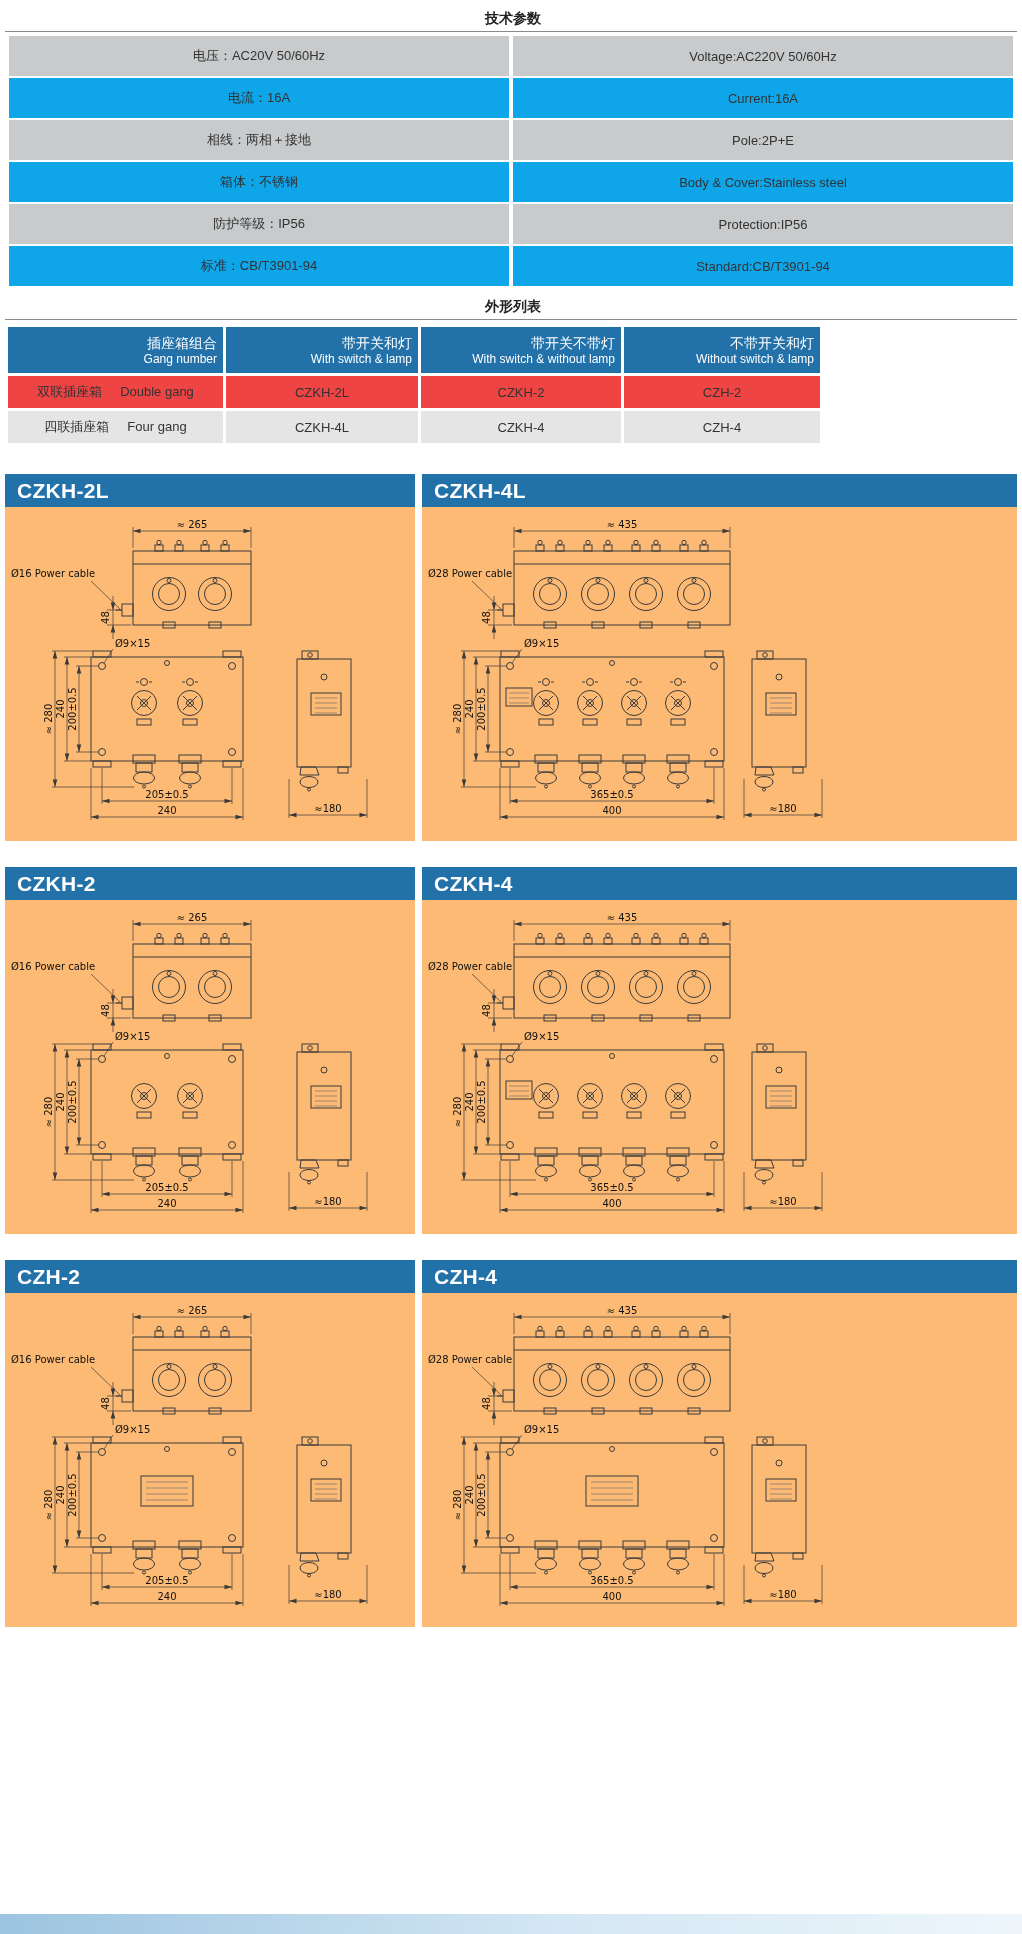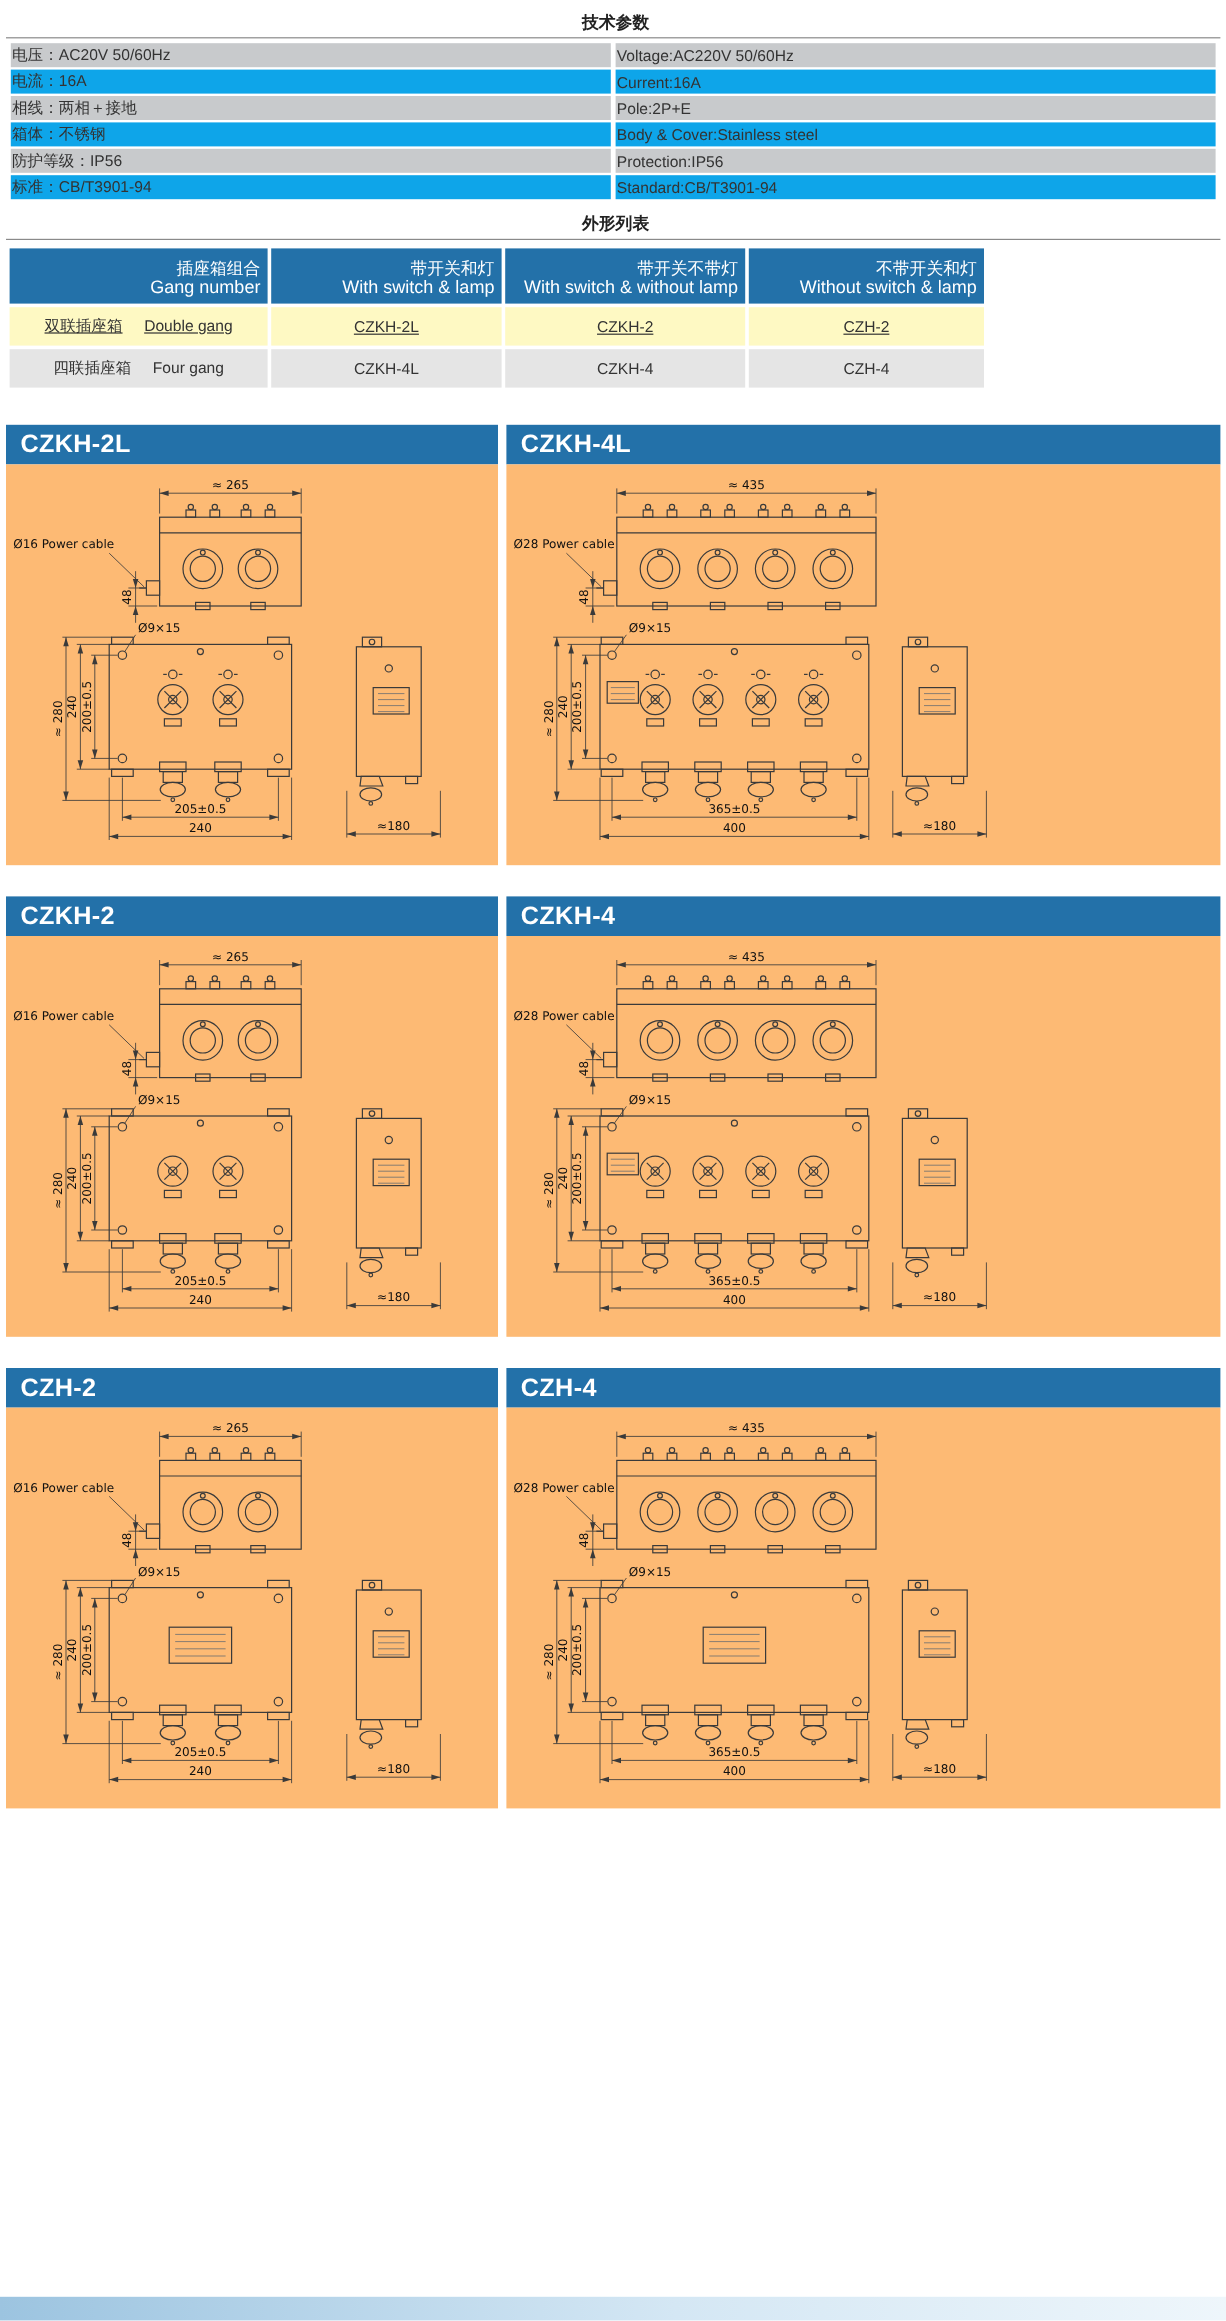--- a/index.html
+++ b/index.html
@@ -4,29 +4,29 @@
 <style>
   *{box-sizing:border-box;}
   html,body{margin:0;padding:0;background:#fff;}
   body{width:1022px;font-family:"Liberation Sans",sans-serif;}
   .page{width:1022px;height:1934px;position:relative;overflow:hidden;background:#fff;}
   .content{padding:0 5px;}
   .sec-title{font-size:14px;font-weight:bold;color:#222;margin:0;padding:10px 0 3px 4px;text-align:center;}
   .sec-rule{border:none;border-top:1px solid #8a8a8a;margin:0;}
   table{border-collapse:separate;}
   .params-table{width:100%;border-spacing:4px 2px;margin-top:2px;}
-  .params-table td{width:50%;height:20px;text-align:left;font-size:13px;color:#333;}
+  .params-table td{width:50%;height:40px;text-align:center;font-size:13px;color:#333;}
   .params-table tr.dark td{background:#c8cacc;}
   .params-table tr.light td{background:#0ea5e9;}
   .outline-table{border-spacing:3px;margin-top:4px;}
   .outline-table th{background:#2371a9;color:#fff;font-weight:normal;height:46px;padding:2px 6px;text-align:right;}
   .outline-table th .cn{font-size:14px;line-height:18px;}
-  .outline-table th .en{font-size:15px;line-height:15px;}
+  .outline-table th .en{font-size:12px;line-height:15px;}
   .outline-table td{text-align:center;font-size:13px;color:#333;height:32px;}
-  .outline-table tr.r0 td{background:#fef9c3;text-decoration:underline;}
+  .outline-table tr.r0 td{background:#ef4444;}
   .outline-table tr.r1 td{background:#e5e5e5;}
   .outline-table td .gap{margin-left:18px;}
   .panel-grid{margin-top:28px;}
   .panel-row{display:flex;gap:7px;margin-bottom:26px;}
   .panel.narrow{width:410px;flex:none;}
   .panel.wide{flex:1;min-width:0;}
   .panel-title{background:#2371a9;color:#fff;font-size:21px;font-weight:bold;height:33px;line-height:33px;padding-left:12px;letter-spacing:.3px;}
   .panel-body{background:#fdba74;height:334px;}
   svg{display:block;}
   .ol{fill:none;stroke:#3a3a3a;stroke-width:1;}

